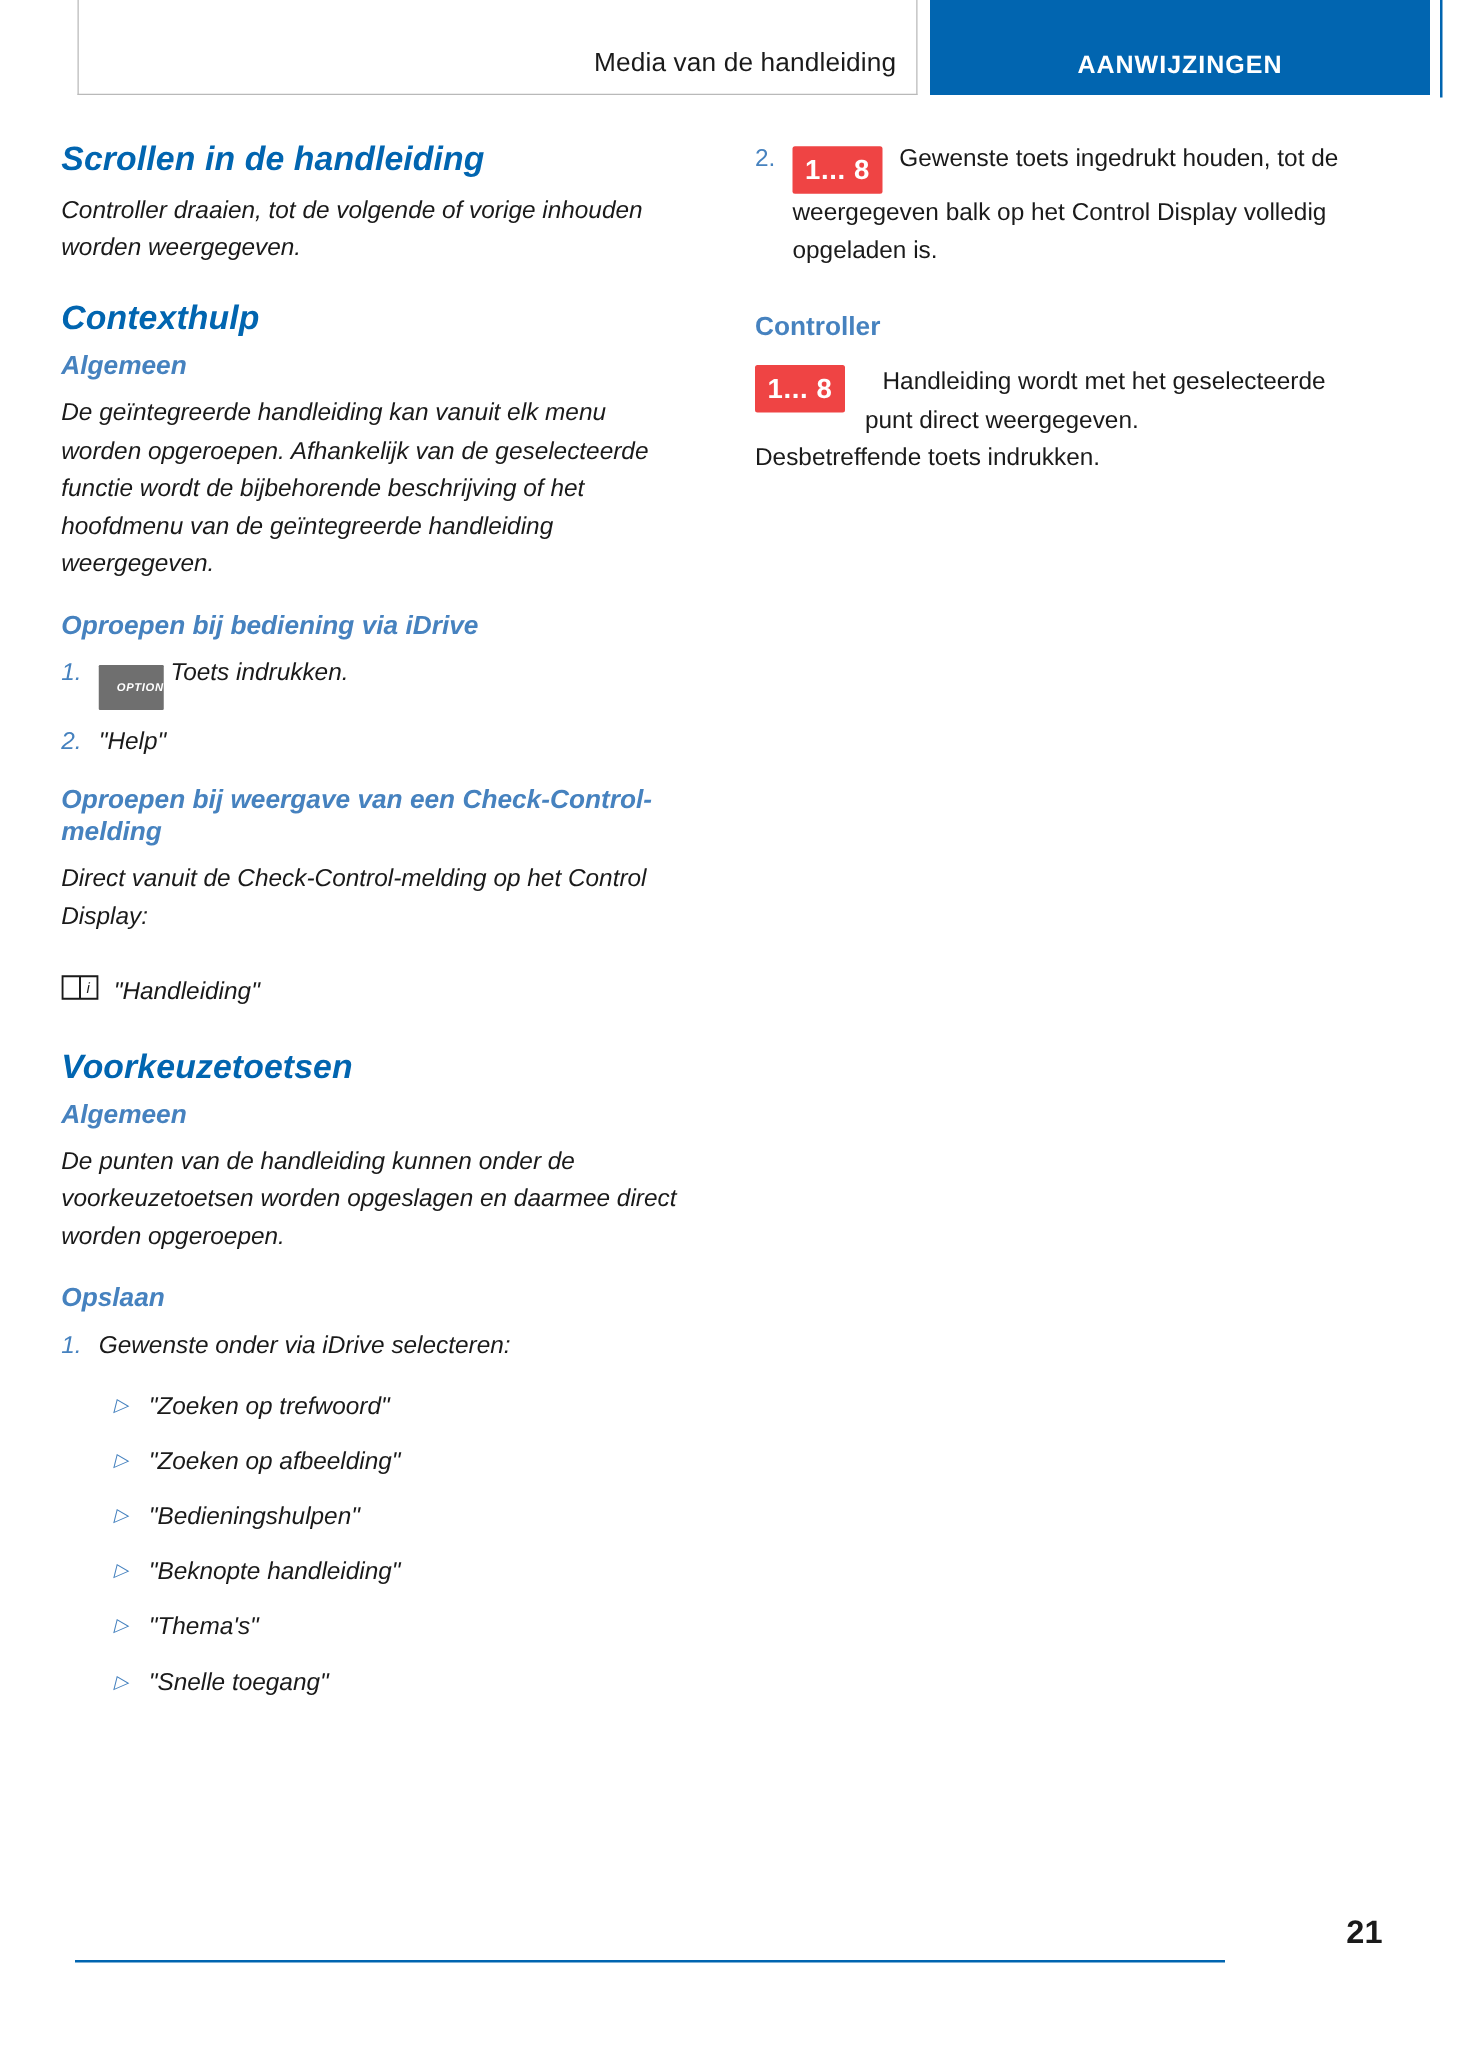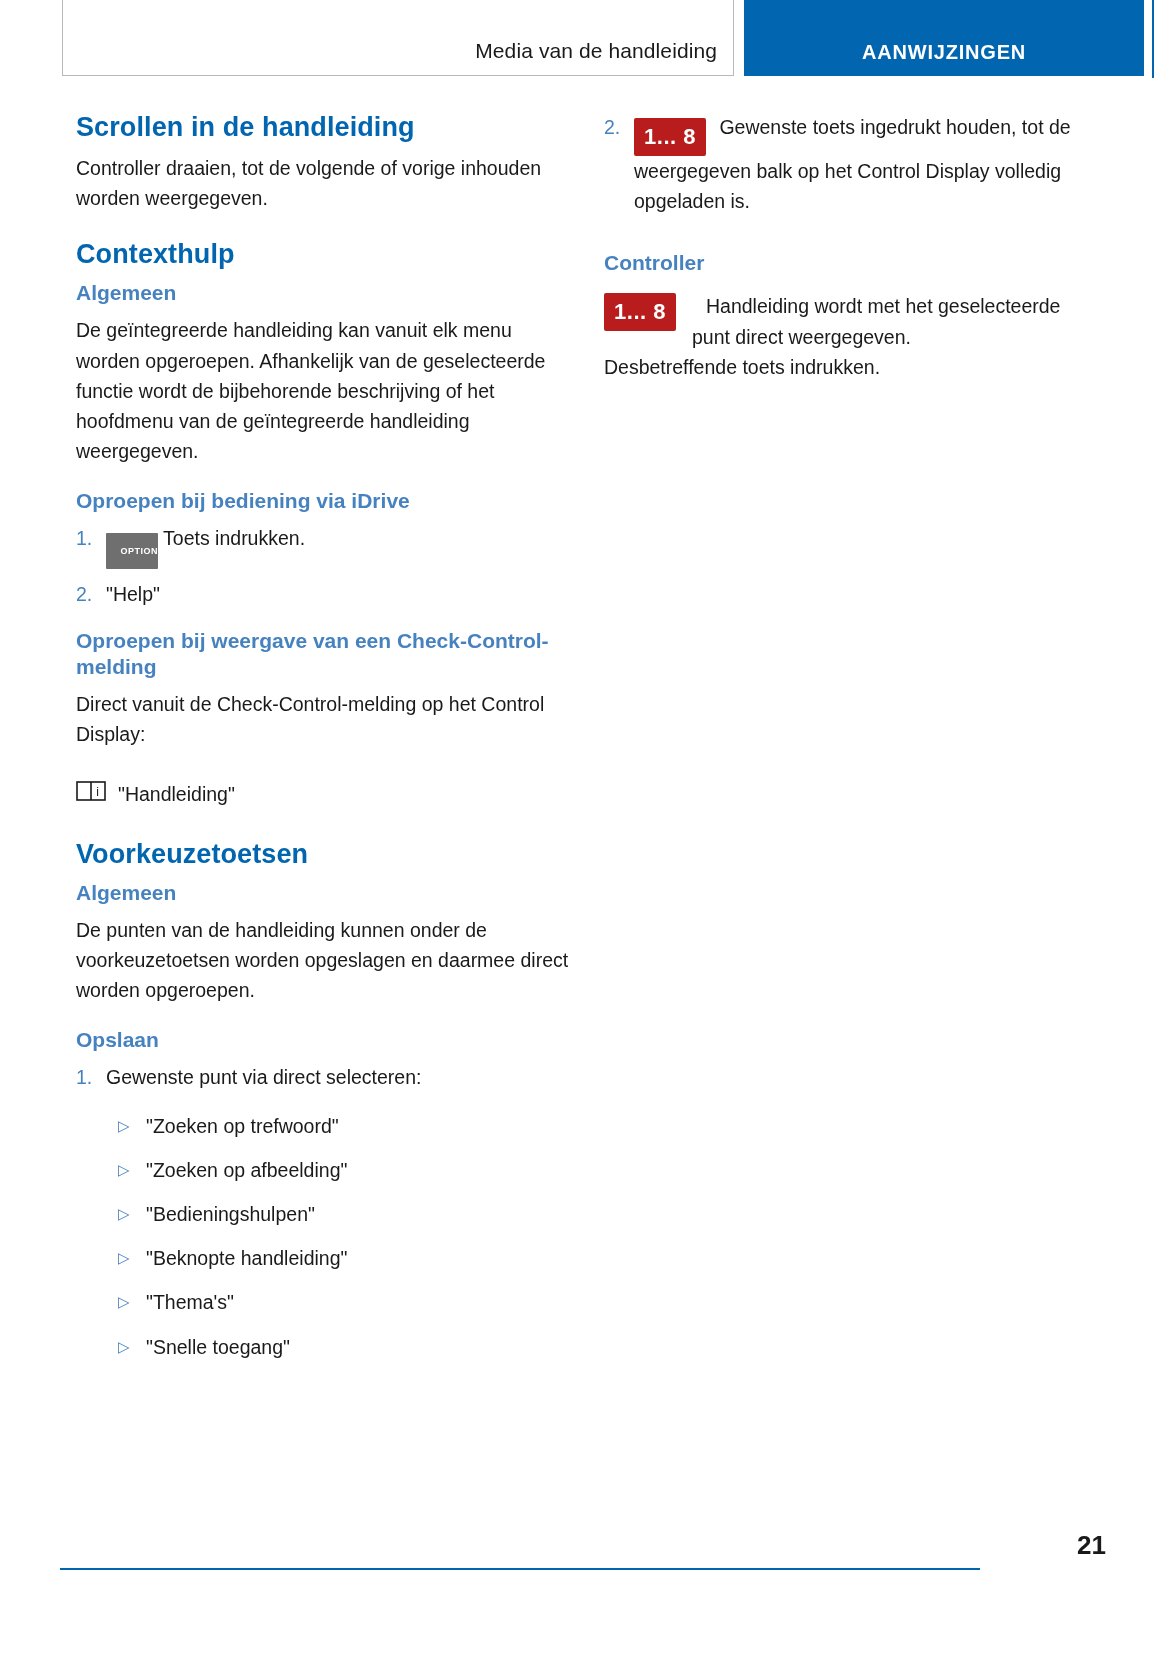--- a/index.html
+++ b/index.html
@@ -71,21 +71,21 @@
     height: 78px;
     background: #0165b0;
   }
 
   
   .col {
     position: absolute;
     top: 112px;
     width: 498px;
   }
-  .col-left { left: 76px; }
+  .col-left { left: 49px; font-style: italic; }
   .col-right { left: 604px; }
 
   h1.section {
     color: #0165b0;
     font-size: 27px;
     font-weight: bold;
     margin: 0 0 10px 0;
     letter-spacing: 0.1px;
   }
   h2.sub {
@@ -149,21 +149,21 @@
     text-align: right;
     line-height: 36px;
     letter-spacing: 0.5px;
     vertical-align: -9px;
     border-radius: 1px;
   }
   .btn-18 {
     display: inline-block;
     width: 72px;
     height: 38px;
-    background: #b91c1c;
+    background: #ef4444;
     color: #ffffff;
     font-size: 22px;
     font-weight: bold;
     text-align: center;
     line-height: 38px;
     vertical-align: -10px;
     border-radius: 2px;
     letter-spacing: 0.5px;
   }
   .book-icon {
@@ -275,21 +275,21 @@
     <h1 class="section">Voorkeuzetoetsen</h1>
 
     <h2 class="sub">Algemeen</h2>
     <p class="body">De punten van de handleiding kunnen onder de voorkeuzetoetsen worden opgeslagen en daarmee direct worden opgeroepen.</p>
 
     <h2 class="sub">Opslaan</h2>
 
     <div class="olist">
       <div class="oitem">
         <span class="onum">1.</span>
-        <span class="otext">Gewenste punt via direct selecteren:</span>
+        <span class="otext">Gewenste onder via iDrive selecteren:</span>
       </div>
     </div>
 
     <div class="tri-list">
       <div class="tri-item">
         <span class="tri">▷</span>
         <span>"Zoeken op trefwoord"</span>
       </div>
       <div class="tri-item">
         <span class="tri">▷</span>

